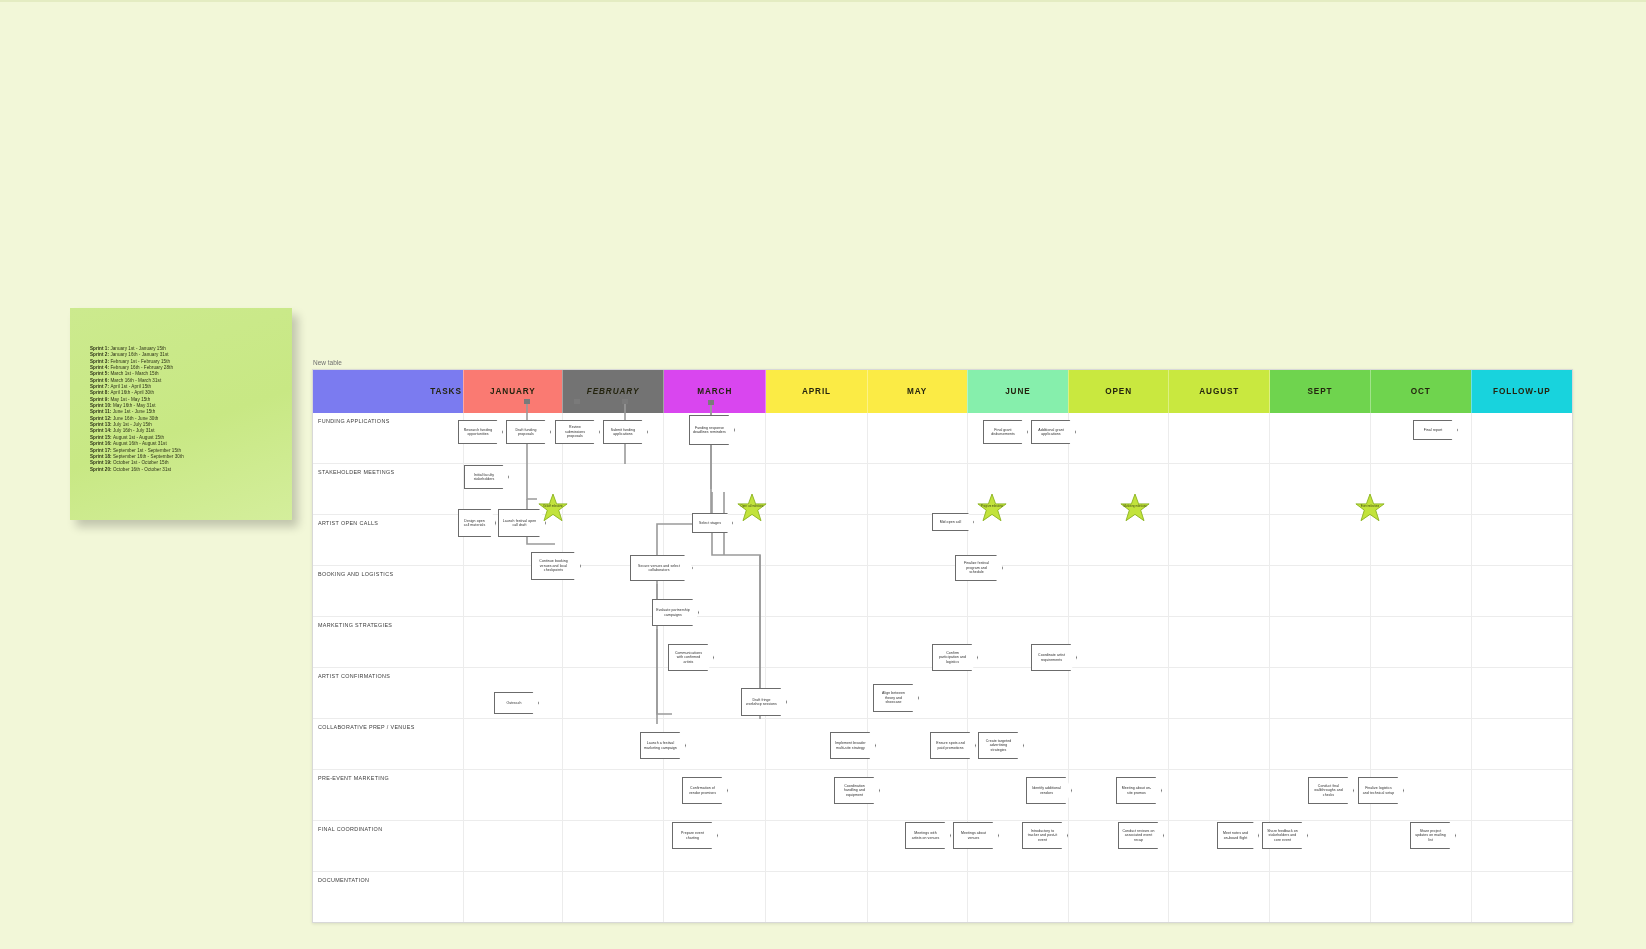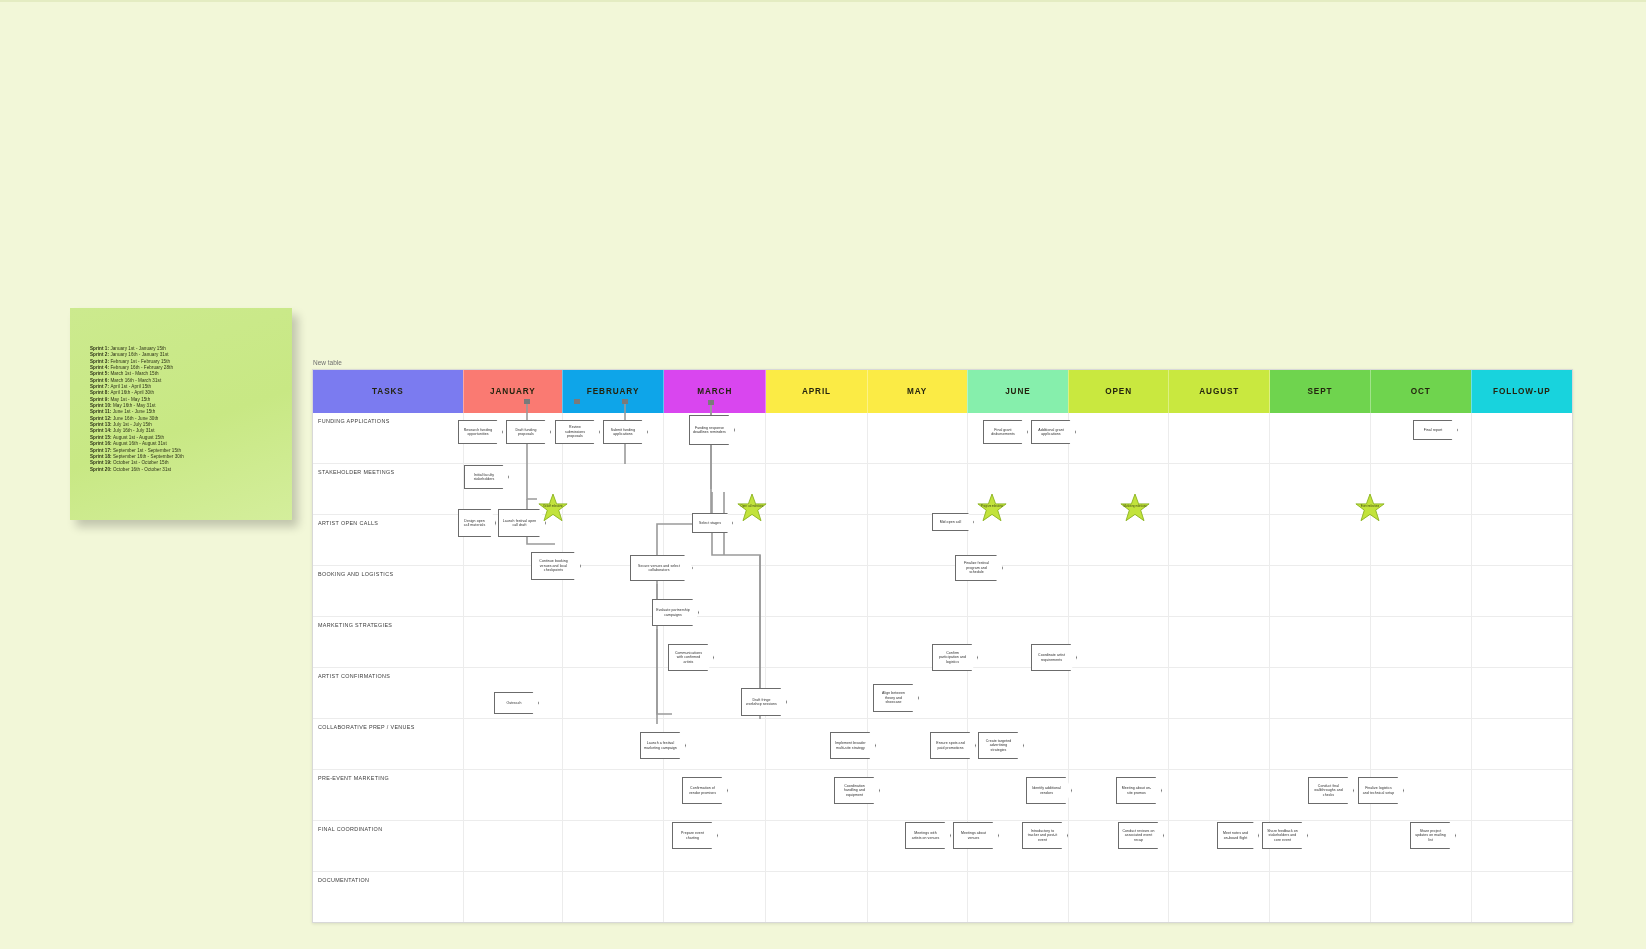--- a/index.html
+++ b/index.html
@@ -190,23 +190,23 @@
       </div>
   </div>
 
 
   <div id="table-caption">New table</div>
 
   <div id="gantt-table">
     <table class="grid">
       <thead>
         <tr id="header-row">
-            <th style="background: rgb(123, 123, 240); width: 146px;"><span>TASKS</span></th>
+            <th style="background: rgb(123, 123, 240); width: 146px; text-align: right;"><span>TASKS</span></th>
             <th style="background: rgb(250, 122, 114); width: 95px;"><span>JANUARY</span></th>
-            <th style="background: #0ea5e9; width: 97px;"><span>FEBRUARY</span></th>
+            <th style="background: #737373; width: 97px; font-style: italic;"><span>FEBRUARY</span></th>
             <th style="background: #d946ef; width: 98px;"><span>MARCH</span></th>
             <th style="background: rgb(251, 235, 69); width: 97px;"><span>APRIL</span></th>
             <th style="background: rgb(251, 235, 69); width: 96px;"><span>MAY</span></th>
             <th style="background: #86efac; width: 97px;"><span>JUNE</span></th>
             <th style="background: rgb(201, 232, 63); width: 96px;"><span>OPEN</span></th>
             <th style="background: rgb(201, 232, 63); width: 97px;"><span>AUGUST</span></th>
             <th style="background: rgb(111, 212, 78); width: 96px;"><span>SEPT</span></th>
             <th style="background: rgb(111, 212, 78); width: 97px;"><span>OCT</span></th>
             <th style="background: rgb(24, 211, 221); width: 97px;"><span>FOLLOW-UP</span></th>
           </tr>

